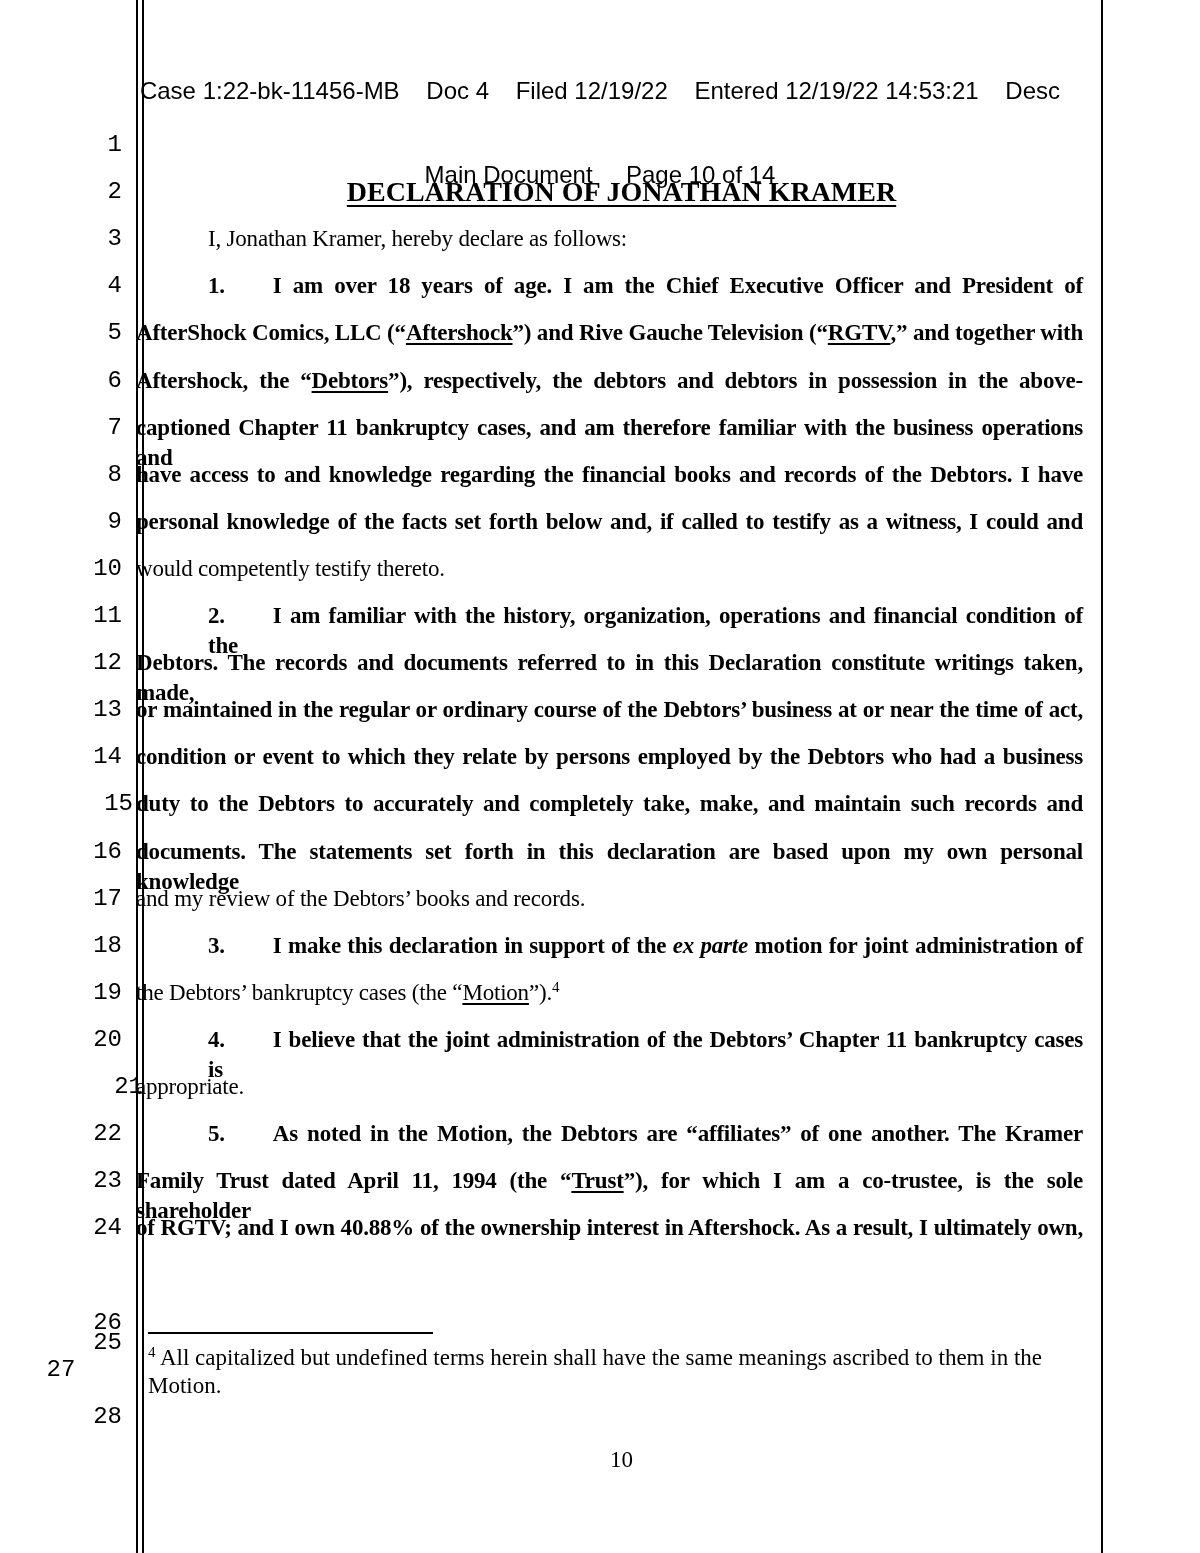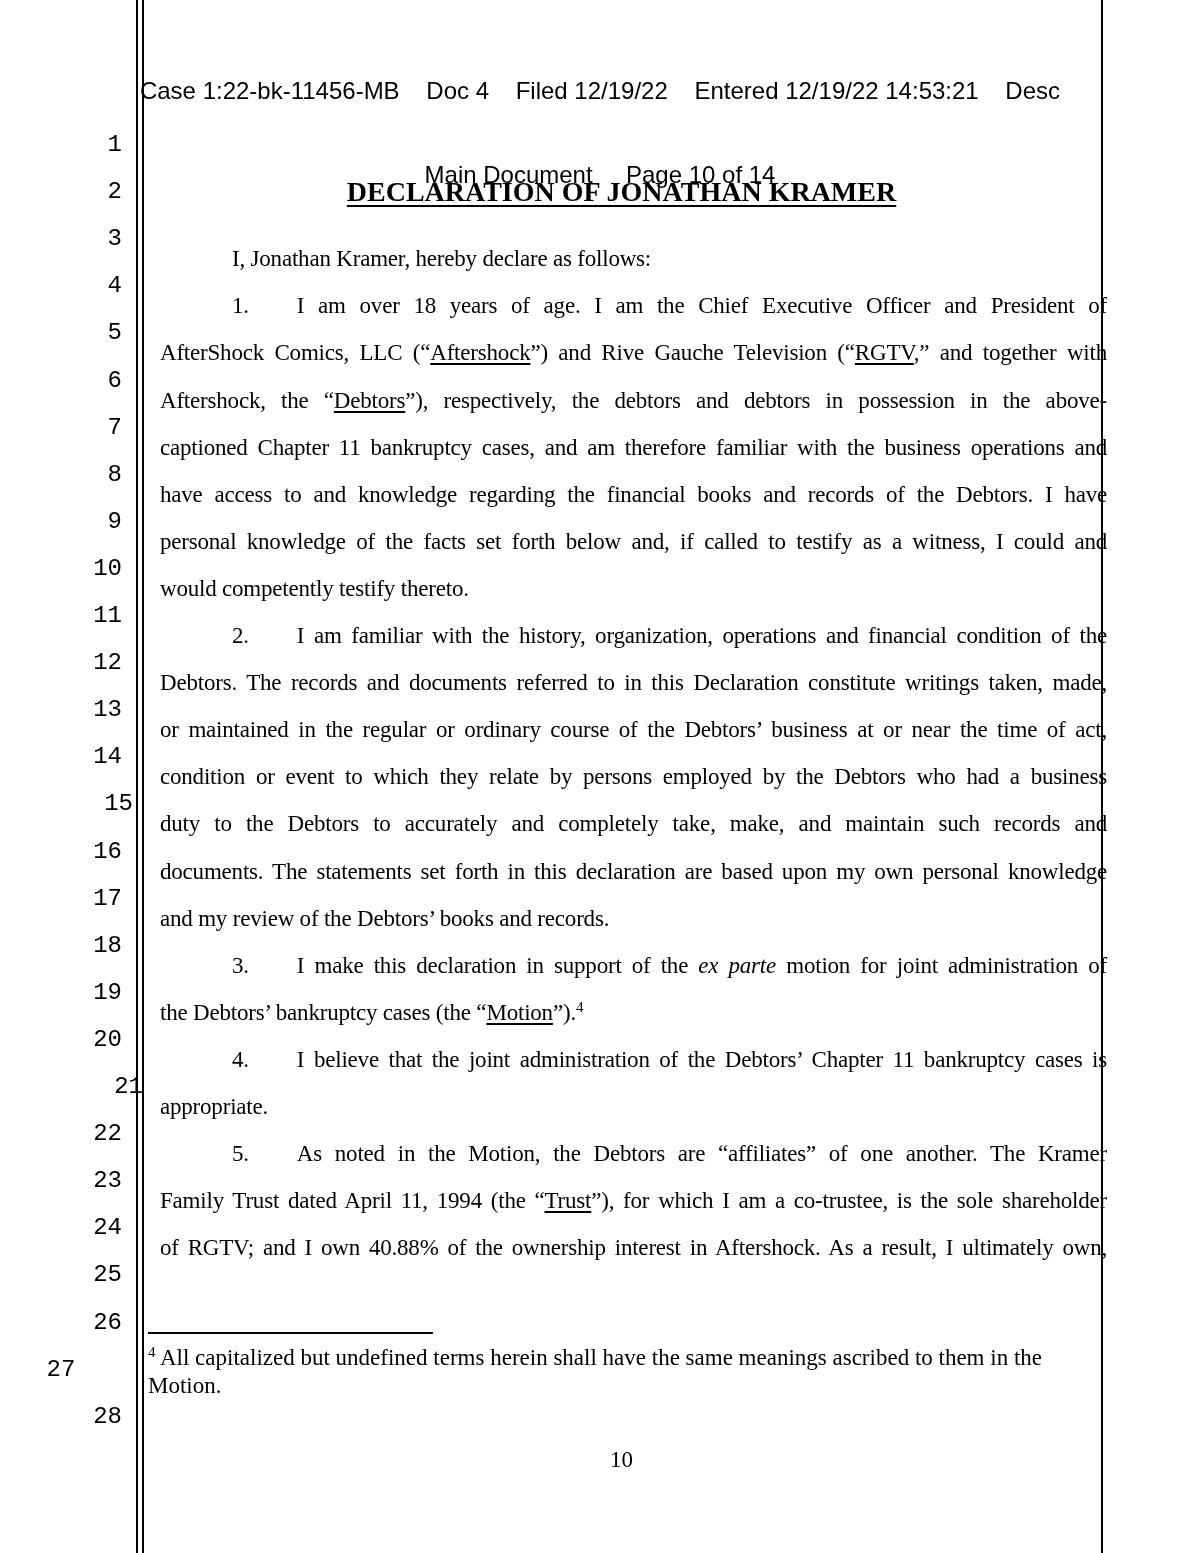--- a/index.html
+++ b/index.html
@@ -18,24 +18,24 @@
   
   .line-number{position:absolute;left:0;width:122px;text-align:right;
                font-family:"Liberation Mono","DejaVu Sans Mono",monospace;
                font-size:24px;line-height:30px;color:#000;}
 
   
   .title-line{position:absolute;top:177px;left:148px;width:947px;text-align:center;
               font-family:"Liberation Serif",serif;font-weight:bold;font-size:28px;line-height:30px;}
   .title-line span{text-decoration:underline;text-decoration-thickness:2px;text-underline-offset:4px;}
 
-  .doc-line{position:absolute;left:160px;width:947px;height:32px;box-sizing:border-box;
+  .doc-line{position:absolute;left:136px;width:947px;height:32px;box-sizing:border-box;
             font-family:"Liberation Serif",serif;font-size:23px;line-height:30px;
-            letter-spacing:-0.2px;margin-top:20px;}
-  .doc-line.just{text-align:justify;text-align-last:justify;}
+            letter-spacing:-0.2px;}
+  .doc-line.just{text-align:justify;text-align-last:justify;font-weight:bold;}
   .u{text-decoration:underline;text-underline-offset:3px;}
   .i{font-style:italic;}
   .sup{font-size:15px;position:relative;top:-8px;letter-spacing:0;}
   .tab{display:inline-block;}
 
   
   .footnote-sep{position:absolute;left:148px;top:1332px;width:285px;height:2px;background:#000;}
   .footnote-line{position:absolute;left:148px;width:947px;
                  font-family:"Liberation Serif",serif;font-size:23px;line-height:28px;}
 
@@ -72,21 +72,21 @@
       <div class="line-number" style="top: 789px; padding-left: 11px;">15</div>
       <div class="line-number" style="top: 837px;">16</div>
       <div class="line-number" style="top: 884px;">17</div>
       <div class="line-number" style="top: 931px;">18</div>
       <div class="line-number" style="top: 978px;">19</div>
       <div class="line-number" style="top: 1025px;">20</div>
       <div class="line-number" style="top: 1072px; margin-left: 21px;">21</div>
       <div class="line-number" style="top: 1119px;">22</div>
       <div class="line-number" style="top: 1166px;">23</div>
       <div class="line-number" style="top: 1213px;">24</div>
-      <div class="line-number" style="top: 1260px;">25</div>
+      <div class="line-number" style="top: 1328px;">25</div>
       <div class="line-number" style="top: 1308px;">26</div>
       <div class="line-number" style="top: 1355px; text-align: center;">27</div>
       <div class="line-number" style="top: 1402px;">28</div>
     </div>
 
   <div class="title-line">
     <span>DECLARATION OF JONATHAN KRAMER</span>
   </div>
 
   <div id="document-body">

